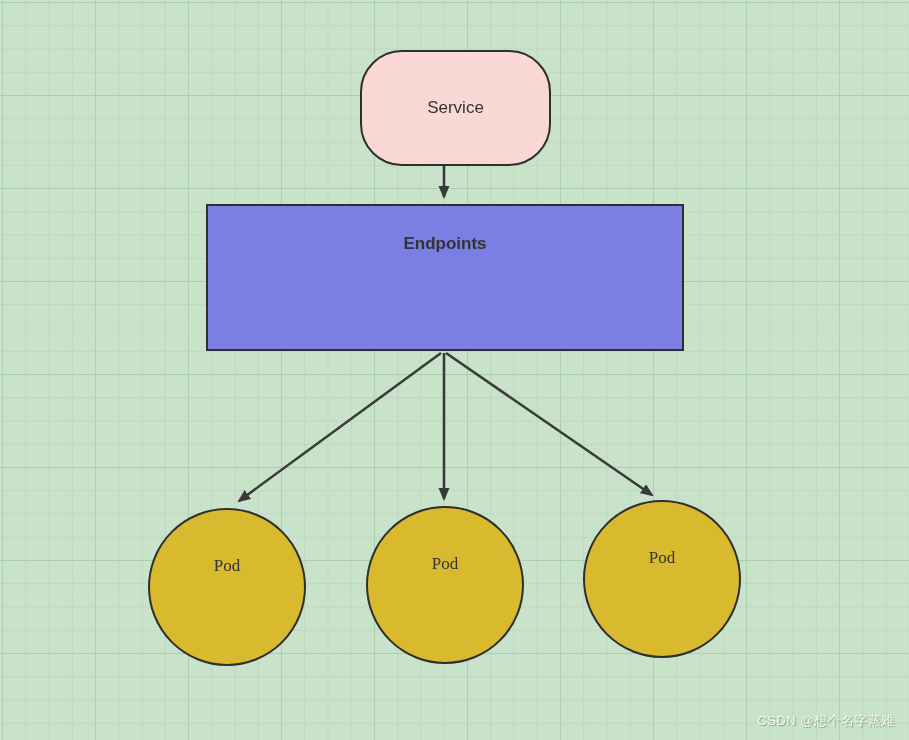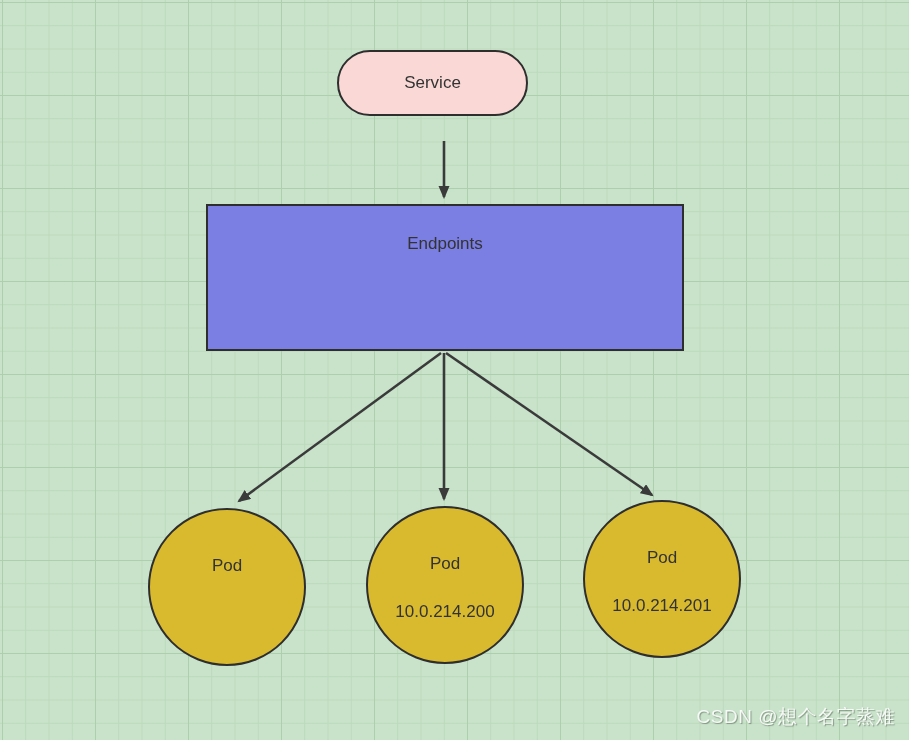--- a/index.html
+++ b/index.html
@@ -16,70 +16,72 @@
       linear-gradient(to bottom, #abd0ab 1px, transparent 1px),
       linear-gradient(to right, #bcd9bc 1px, transparent 1px),
       linear-gradient(to bottom, #bcd9bc 1px, transparent 1px);
     background-size: 93px 93px, 93px 93px, 23.25px 23.25px, 23.25px 23.25px;
     background-position: 2px 2px, 2px 2px, 2px 2px, 2px 2px;
   }
 
   .node { position: absolute; box-sizing: border-box; color: #333; }
 
   .service {
-    left: 337px; top: 50px; width: 191px; height: 66px;
+    left: 360px; top: 50px; width: 191px; height: 116px;
     background: #f9d8d6;
     border: 2px solid #2e2e2e;
     border-radius: 42px;
     display: flex; align-items: center; justify-content: center;
     font-size: 17px;
   }
 
   .endpoints {
     left: 206px; top: 204px; width: 478px; height: 147px;
     background: #7b7ee2;
     border: 2px solid #2e2e2e;
     font-size: 17px;
+    font-weight: bold;
   }
   .endpoints .title {
     position: absolute; left: 0; top: 26px; width: 100%;
     text-align: center; line-height: 24px;
   }
   .endpoints .addresses {
     position: absolute; left: 0; top: 99px; width: 100%;
     text-align: center; line-height: 24px;
   }
 
   .pod {
     width: 158px; height: 158px;
     background: #d9ba2e;
     border: 2.5px solid #2e2e2e;
     border-radius: 50%;
     font-size: 17px;
+    font-family: Liberation Serif, serif;
   }
   .pod .pod-label {
     position: absolute; left: 0; top: 44px; width: 100%;
     text-align: center; line-height: 24px;
   }
   .pod .pod-ip {
     position: absolute; left: 0; top: 92px; width: 100%;
     text-align: center; line-height: 24px;
   }
   .pod-1 { left: 148px; top: 508px; }
   .pod-2 { left: 366px; top: 506px; }
   .pod-3 { left: 583px; top: 500px; }
 
   .edges {
     position: absolute; left: 0; top: 0; width: 909px; height: 740px;
     pointer-events: none;
   }
 
   .watermark {
     position: absolute; right: 14px; bottom: 10px;
-    font-size: 19px;
+    font-size: 13px;
     color: rgba(255,255,255,0.88);
     text-shadow: 1px 1px 1px rgba(96,112,96,0.65);
     letter-spacing: 0.5px;
   }
 </style>
 </head>
 <body>
 
 <div class="canvas">
 
@@ -102,23 +104,21 @@
   <div class="node endpoints">
     <div class="title">Endpoints</div>
   </div>
 
   <div class="node pod pod-1">
     <div class="pod-label">Pod</div>
   </div>
 
   <div class="node pod pod-2">
     <div class="pod-label">Pod</div>
-    <div class="pod-ip">10.0.214.200</div>
   </div>
 
   <div class="node pod pod-3">
     <div class="pod-label">Pod</div>
-    <div class="pod-ip">10.0.214.201</div>
   </div>
 
   <div class="watermark">CSDN @想个名字蒸难</div>
 
 </div>
 
 </body></html>

